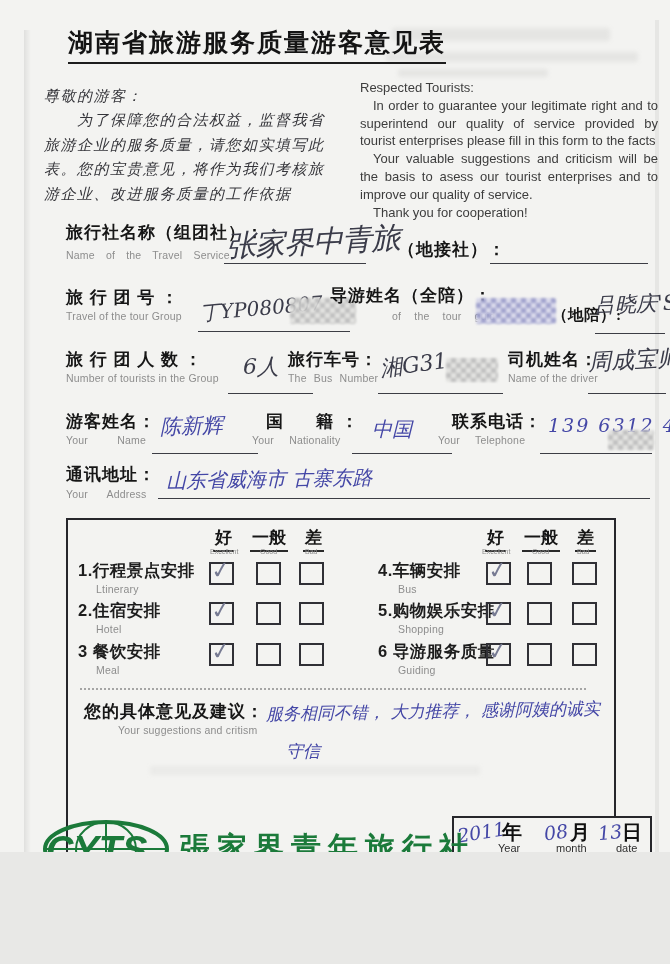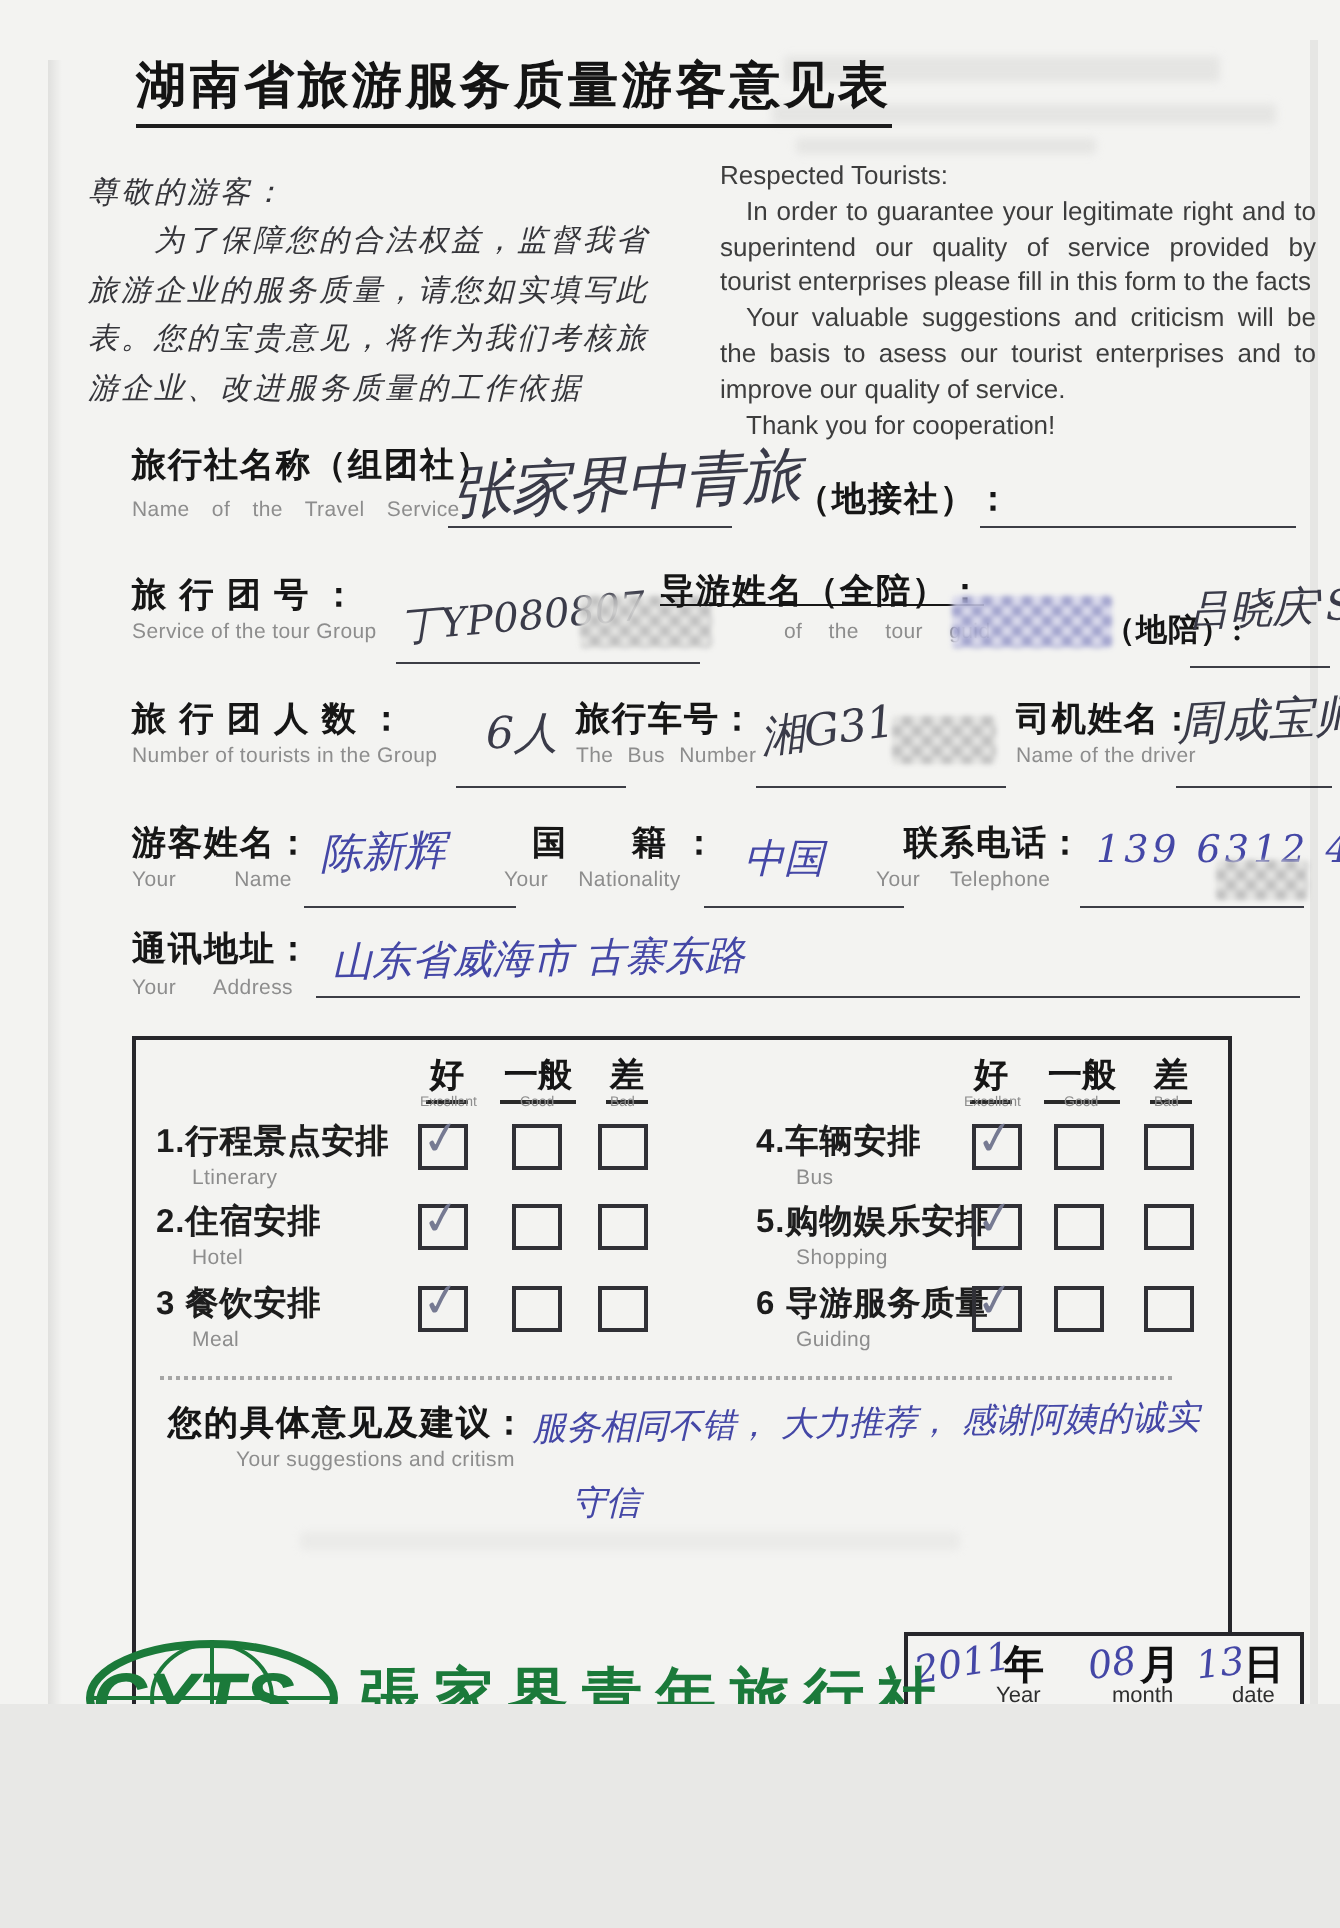--- a/index.html
+++ b/index.html
@@ -99,25 +99,25 @@
   </div>
 
   <div class="abs cn-label" style="left:66px;top:221px;">旅行社名称（组团社）：</div>
   <div class="abs en-label" style="left:66px;top:249px;word-spacing:8px;">Name of the Travel Service</div>
   <div class="uline" style="left:224px;top:262px;width:142px;"></div>
   <div class="hw ink-dark" style="left:226px;top:222px;font-size:30px;transform:rotate(-3deg);letter-spacing:-1px;">张家界中青旅</div>
   <div class="abs cn-label" style="left:398px;top:238px;">（地接社）：</div>
   <div class="uline" style="left:490px;top:262px;width:158px;"></div>
 
   <div class="abs cn-label" style="left:66px;top:286px;">旅 行 团 号 ：</div>
-  <div class="abs en-label" style="left:66px;top:310px;">Service of the tour Group</div>
+  <div class="abs en-label" style="left:66px;top:310px;">Travel of the tour Group</div>
   <div class="uline" style="left:198px;top:330px;width:152px;"></div>
   <div class="hw ink-dark" style="left:200px;top:295px;font-size:20px;transform:rotate(-5deg);">丁YP080807</div>
   <div class="mosaic mosaic-grey" style="left:290px;top:298px;width:66px;height:26px;"></div>
-  <div class="abs cn-label" style="left:330px;top:284px;text-decoration:underline;">导游姓名（全陪）：</div>
+  <div class="abs cn-label" style="left:330px;top:284px;">导游姓名（全陪）：</div>
   <div class="abs en-label" style="left:392px;top:310px;word-spacing:10px;">of the tour guid</div>
   <div class="mosaic mosaic-blue" style="left:476px;top:298px;width:80px;height:26px;"></div>
   <div class="abs cn-label-sm" style="left:552px;top:305px;font-family:Liberation Serif, serif;">（地陪）:</div>
   <div class="uline" style="left:595px;top:332px;width:70px;"></div>
   <div class="hw ink-dark" style="left:594px;top:290px;font-size:21px;transform:rotate(-2deg);">吕晓庆'S</div>
 
   <div class="abs cn-label" style="left:66px;top:348px;">旅 行 团 人 数 ：</div>
   <div class="abs en-label" style="left:66px;top:372px;">Number of tourists in the Group</div>
   <div class="uline" style="left:228px;top:392px;width:85px;"></div>
   <div class="hw ink-dark" style="left:243px;top:352px;font-size:22px;">6人</div>

